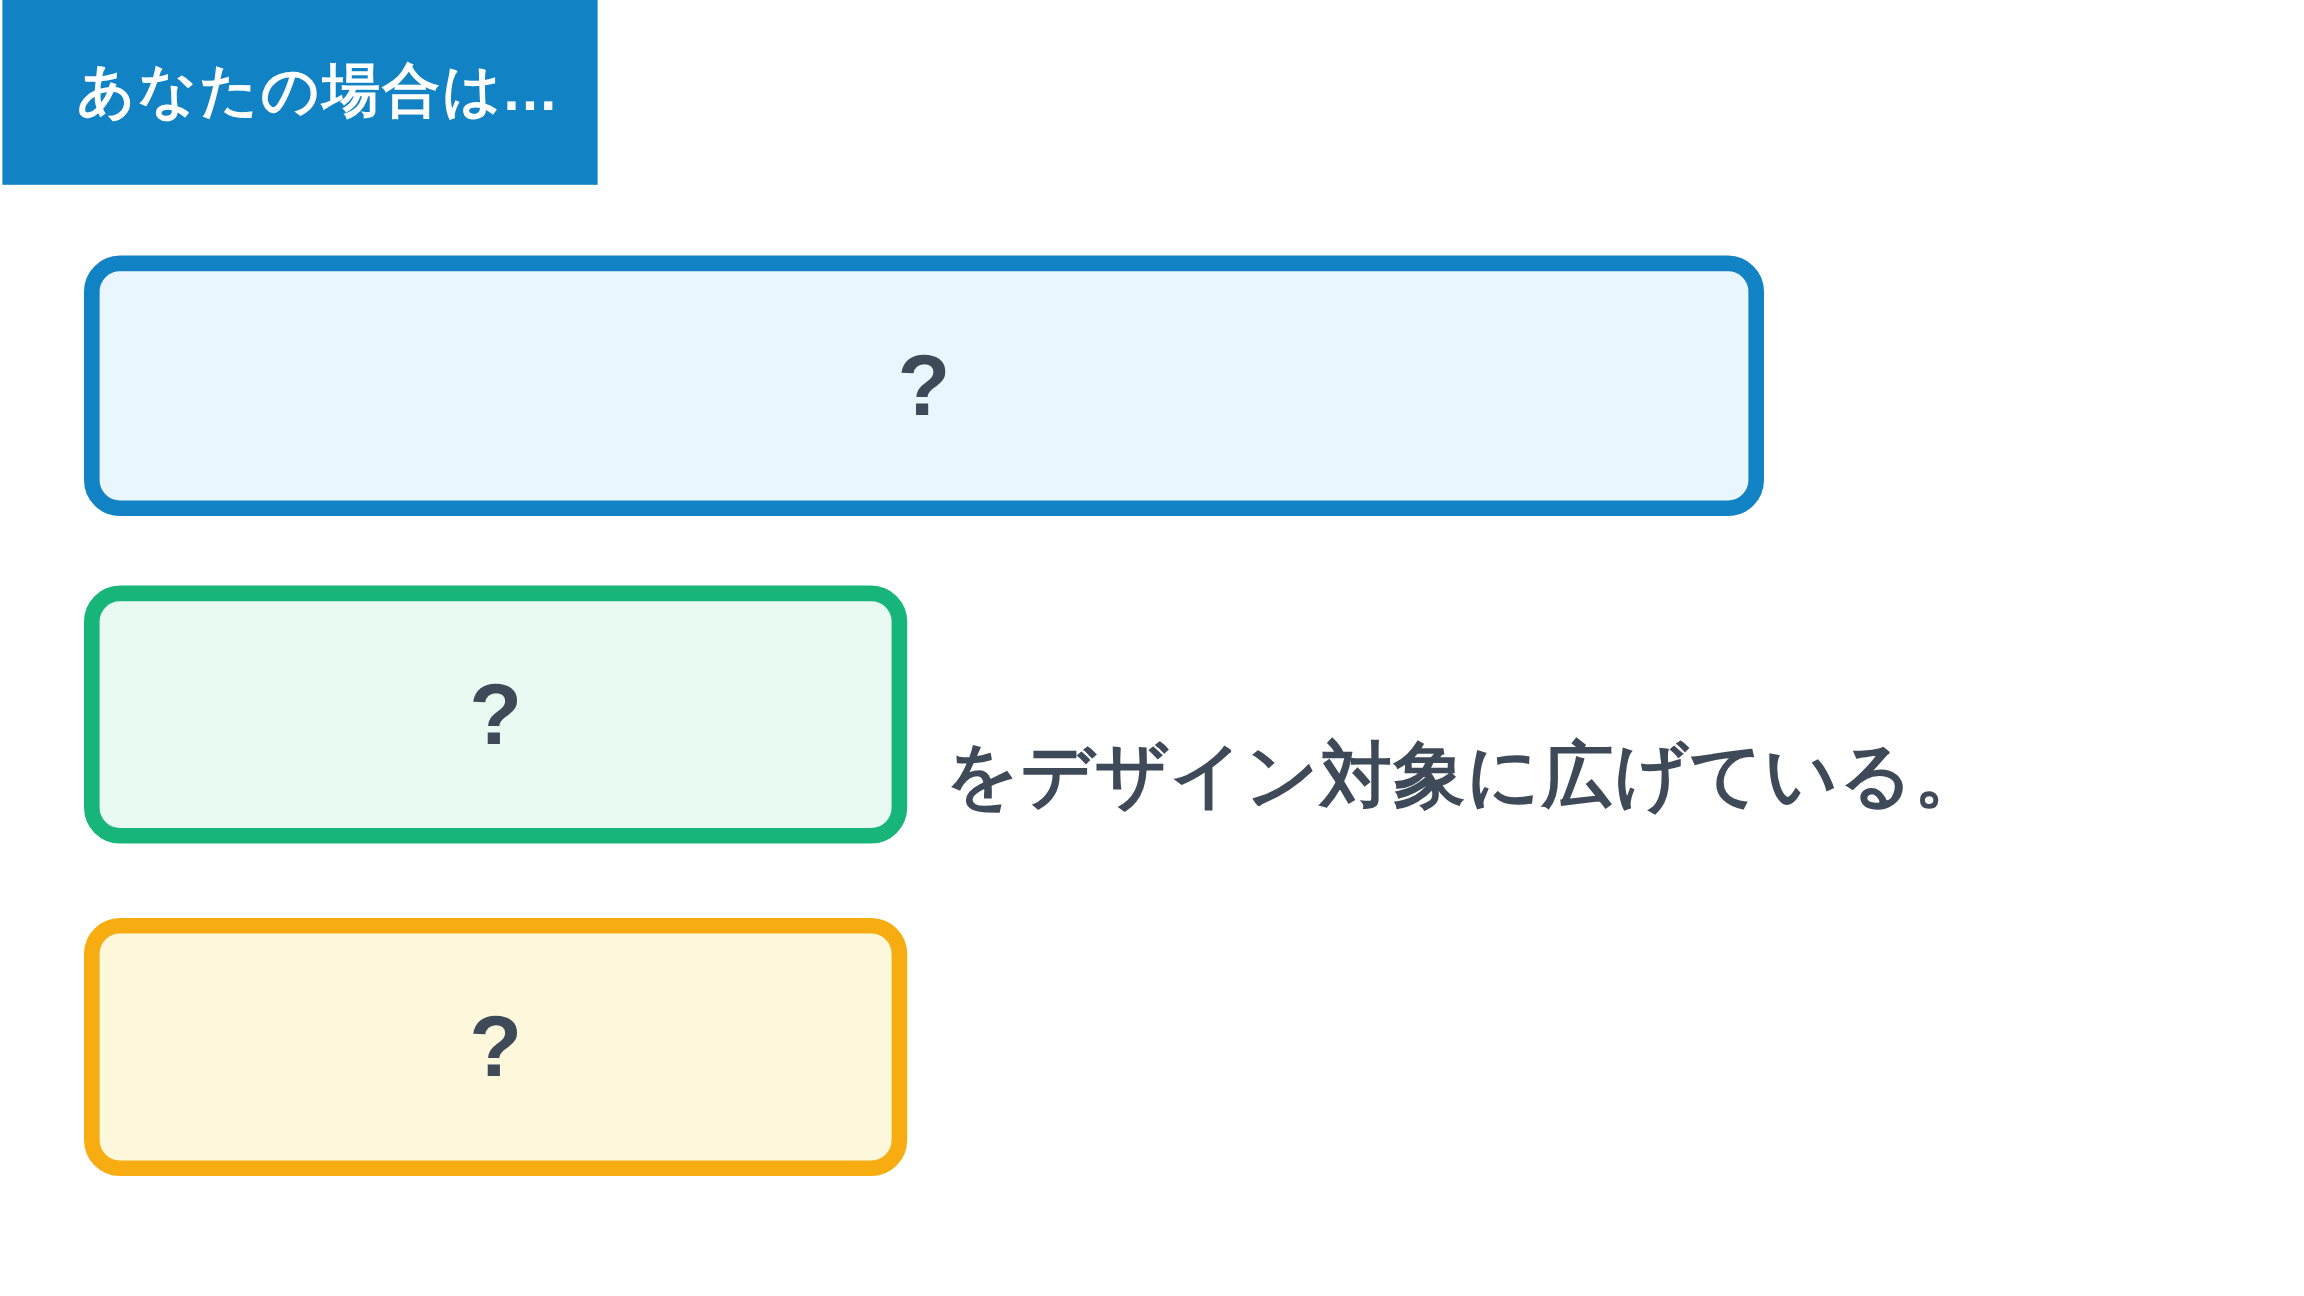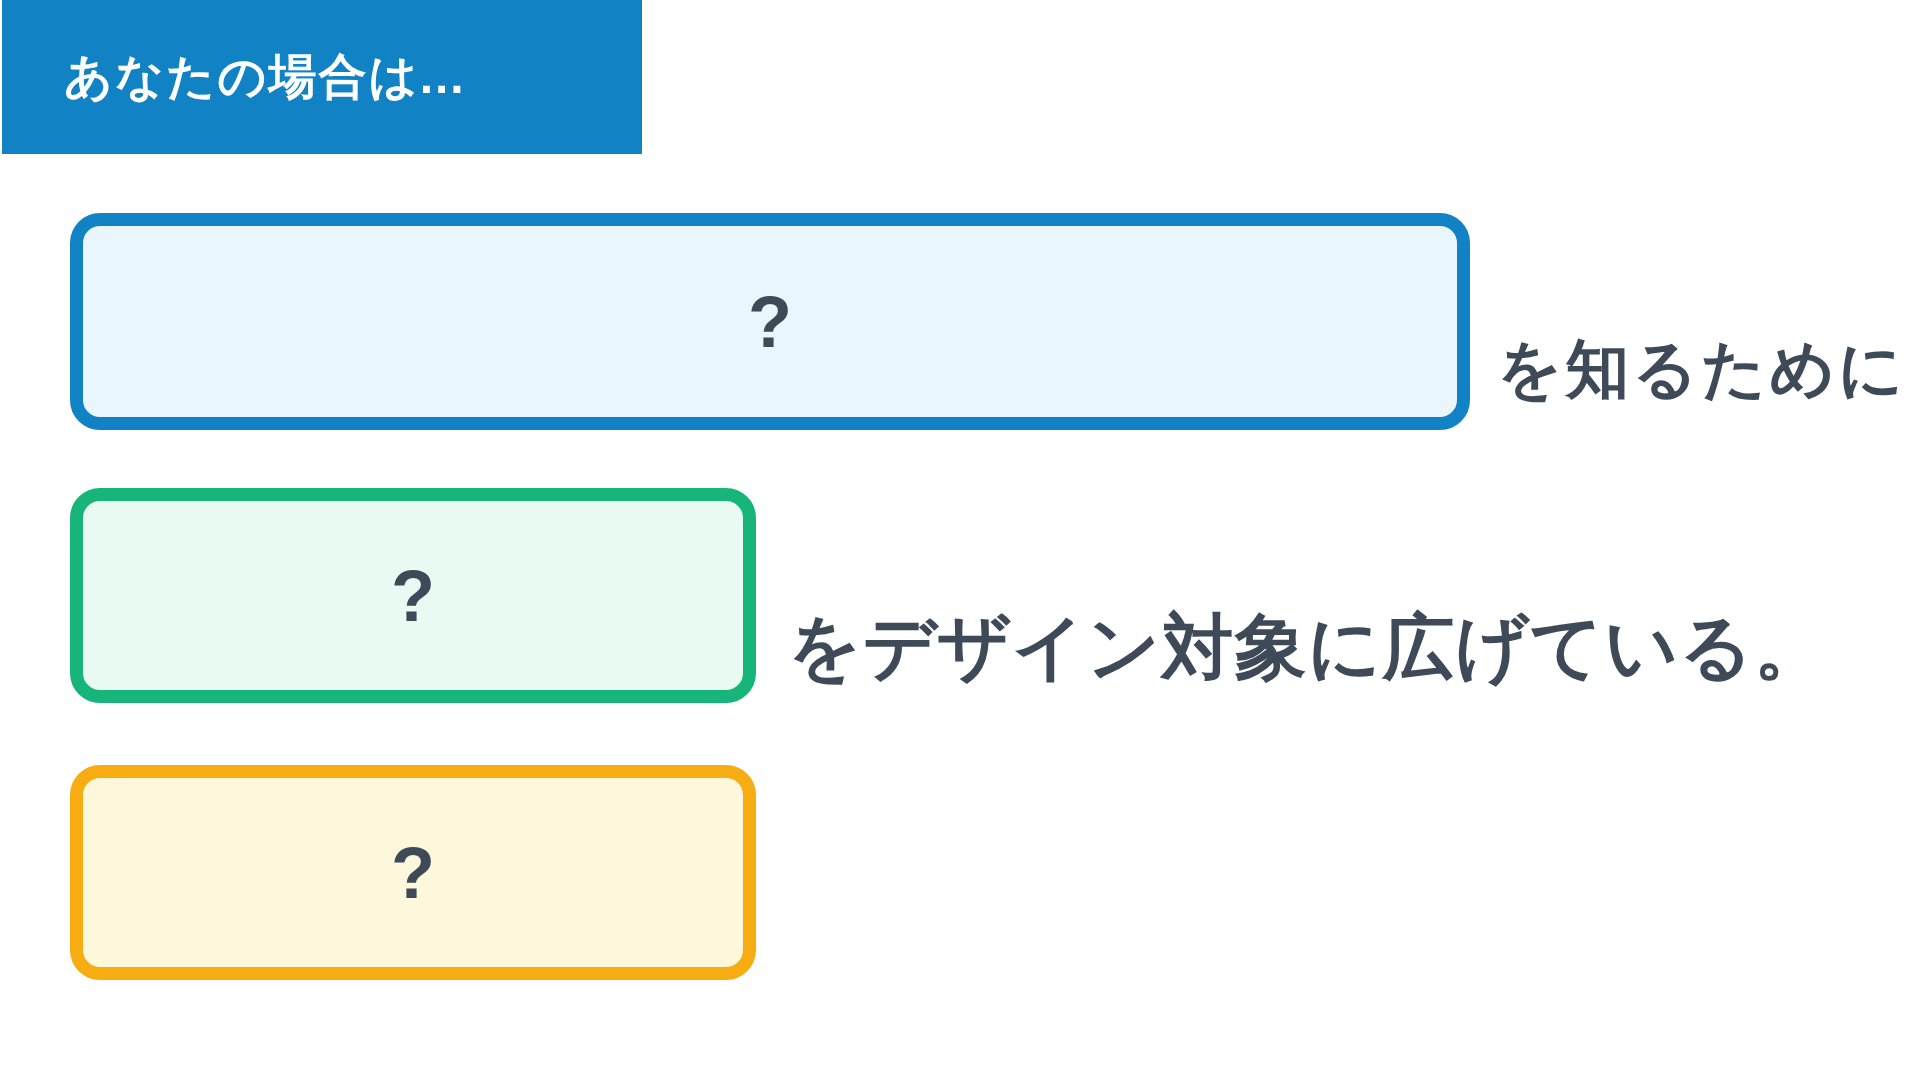--- a/index.html
+++ b/index.html
@@ -14,21 +14,21 @@
     background: var(--canvas-bg, #ffffff);
     font-family: "Liberation Sans", "DejaVu Sans", sans-serif;
     overflow: hidden;
   }
 
   
   .header-badge {
     position: absolute;
     left: 2px;
     top: 0;
-    width: 640px;
+    width: 496px;
     height: 154px;
     background: var(--header-bg, #1182c3);
     display: flex;
     align-items: center;
     padding-left: 62px;
     box-sizing: border-box;
   }
   .header-badge .header-label {
     color: var(--header-text, #ffffff);
     font-size: 48px;
@@ -90,21 +90,21 @@
   }
   .caption-1 {
     left: 1497px;
     top: 369px;
     font-size: 64px;
     letter-spacing: 3px;
   }
   .caption-2 {
     left: 788px;
     top: 647px;
-    font-size: 72px;
+    font-size: 60px;
     letter-spacing: 1px;
   }
   .caption-3 {
     left: 788px;
     top: 872px;
     font-size: 60px;
     letter-spacing: 1px;
   }
 </style>
 </head>
@@ -112,21 +112,20 @@
 
 <div class="slide">
 
   <div class="header-badge">
     <span class="header-label">あなたの場合は...</span>
   </div>
 
   <div class="qbox qbox-blue">
     <span class="qmark">?</span>
   </div>
-  <div class="caption caption-1">を知るために</div>
 
   <div class="qbox qbox-green">
     <span class="qmark">?</span>
   </div>
   <div class="caption caption-2">をデザイン対象に広げている。</div>
 
   <div class="qbox qbox-orange">
     <span class="qmark">?</span>
   </div>
 

